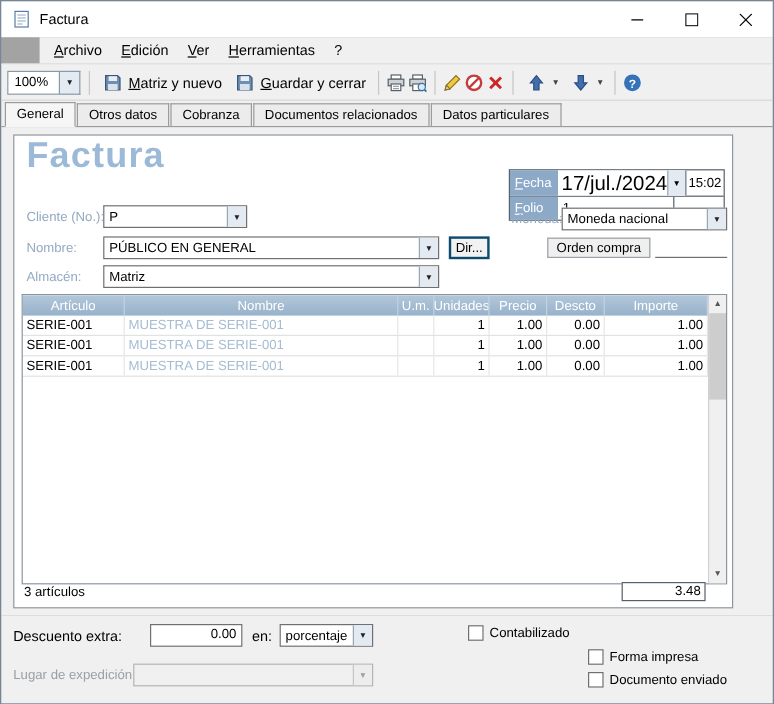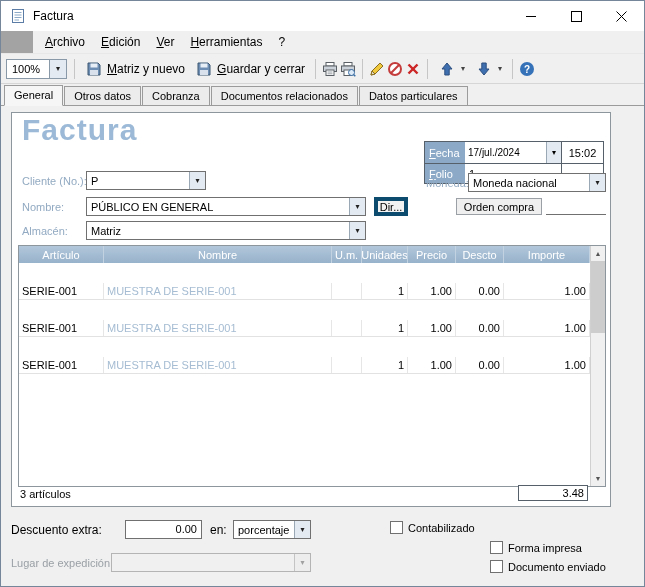--- a/index.html
+++ b/index.html
@@ -40,46 +40,46 @@
   .content { height:407px; background:#f0f0f0; padding:6px 33px 6px 10px; }
   .panel { position:relative; width:600px; height:100%; background:#ffffff; border:1px solid #8d959d; }
 
   .form-title { position:absolute; left:10px; top:0px; font-size:30px; font-weight:bold; color:#9cbad7; letter-spacing:1px; }
 
   .fecha-box { position:absolute; top:28px; right:6px; width:180px; border:1px solid #55606b; background:#fff; }
   .fbrow { display:flex; height:21px; align-items:stretch; }
   .fbrow + .fbrow { border-top:1px solid #55606b; height:20px; }
   .chip { width:40px; background:#8caac8; color:#fff; font-size:11px; display:flex; align-items:center; padding-left:4px; flex:0 0 40px; }
   .date-combo { flex:0 0 97px; display:flex; background:#fff; border-right:1px solid #55606b; }
-  .date-combo .val { flex:1; font-size:10px; display:flex; align-items:center; padding-left:3px; white-space:nowrap; }
+  .date-combo .val { flex:1; font-size:17px; display:flex; align-items:center; padding-left:3px; white-space:nowrap; }
   .date-combo .dd { width:15px; background:#e4eaf1; border-left:1px solid #9aa8b6; display:flex; align-items:center; justify-content:center; font-size:8px; }
   .time-val { flex:1; font-size:11px; display:flex; align-items:center; justify-content:center; }
   .folio-val { flex:0 0 97px; font-size:11px; display:flex; align-items:center; padding-left:4px; border-right:1px solid #55606b; }
 
   .fld-label { position:absolute; color:#92aac2; font-size:11px; }
   .lbl-cliente { left:10px; top:62px; }
   .lbl-moneda  { left:414px; top:64px; }
   .lbl-nombre  { left:10px; top:88px; }
   .lbl-almacen { left:10px; top:112px; }
 
   .combo { position:absolute; display:flex; height:19px; background:#fff; border:1px solid #707070; font-size:11px; }
   .combo .val { flex:1; display:flex; align-items:center; padding-left:4px; white-space:nowrap; overflow:hidden; }
   .combo .dd { width:16px; background:#e4eaf1; border-left:1px solid #9aa8b6; display:flex; align-items:center; justify-content:center; font-size:8px; color:#222; }
   .cb-cliente { left:74px;  top:58px;  width:120px; }
   .cb-moneda  { left:456px; top:60px;  width:138px; }
   .cb-nombre  { left:74px;  top:84px;  width:280px; }
   .cb-almacen { left:74px;  top:108px; width:280px; }
 
-  .dir-btn { position:absolute; left:362px; top:84px; width:34px; height:19px; background:#f2f2f2; border:4px solid #0c4a6e; font-size:11px; display:flex; align-items:center; justify-content:center; }
+  .dir-btn { position:absolute; left:362px; top:84px; width:34px; height:19px; background:#f2f2f2; border:2px solid #0c4a6e; font-size:11px; display:flex; align-items:center; justify-content:center; }
   .orden-btn { position:absolute; left:444px; top:85px; width:86px; height:17px; background:#efefef; border:1px solid #9aa0a6; font-size:11px; display:flex; align-items:center; justify-content:center; }
   .orden-line { position:absolute; left:534px; top:86px; width:60px; height:16px; border-bottom:1px solid #707070; }
 
   
   .grid { position:absolute; left:6px; top:132px; width:588px; height:242px; border:1px solid #8d959d; background:#fff; display:flex; }
-  .grid-main { flex:1; display:flex; flex-direction:column; overflow:hidden;gap:20px; }
+  .grid-main { flex:1; display:flex; flex-direction:column; overflow:hidden; }
   .thead { display:flex; height:17px; background:linear-gradient(#b2c7da,#97b2cb); color:#fff; font-size:11px; flex:0 0 17px; }
   .hcell { display:flex; align-items:center; justify-content:center; border-right:1px solid #c3d2e0; overflow:hidden; white-space:nowrap; }
   .trow { display:flex; height:17px; flex:0 0 17px; border-bottom:1px solid #e2e2e2; font-size:11px; }
   .cell { padding:0 3px; line-height:16px; border-right:1px solid #e6e6e6; overflow:hidden; white-space:nowrap; }
   .nombre-cell { color:#a5bcd2; }
   .num { text-align:right; }
   .c1{width:85px;flex:0 0 85px;} .c2{width:228px;flex:0 0 228px;} .c3{width:30px;flex:0 0 30px;}
   .c4{width:46px;flex:0 0 46px;} .c5{width:48px;flex:0 0 48px;} .c6{width:48px;flex:0 0 48px;}
   .c7{flex:1;}
 

